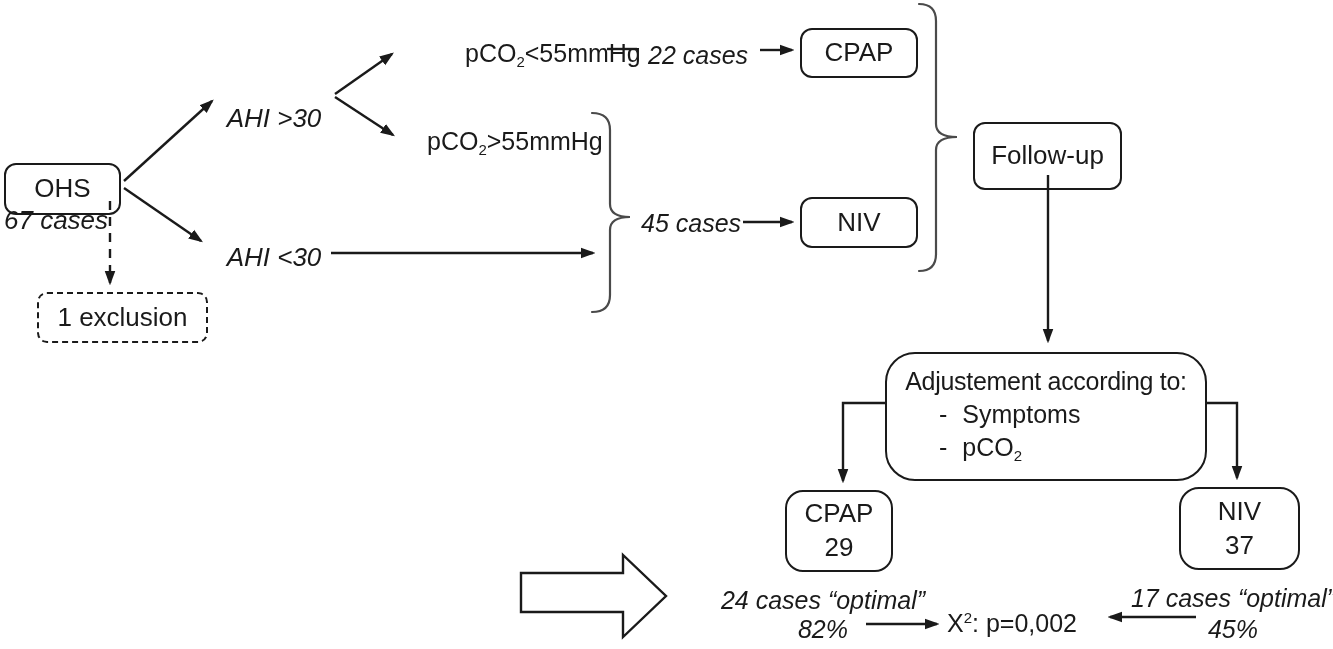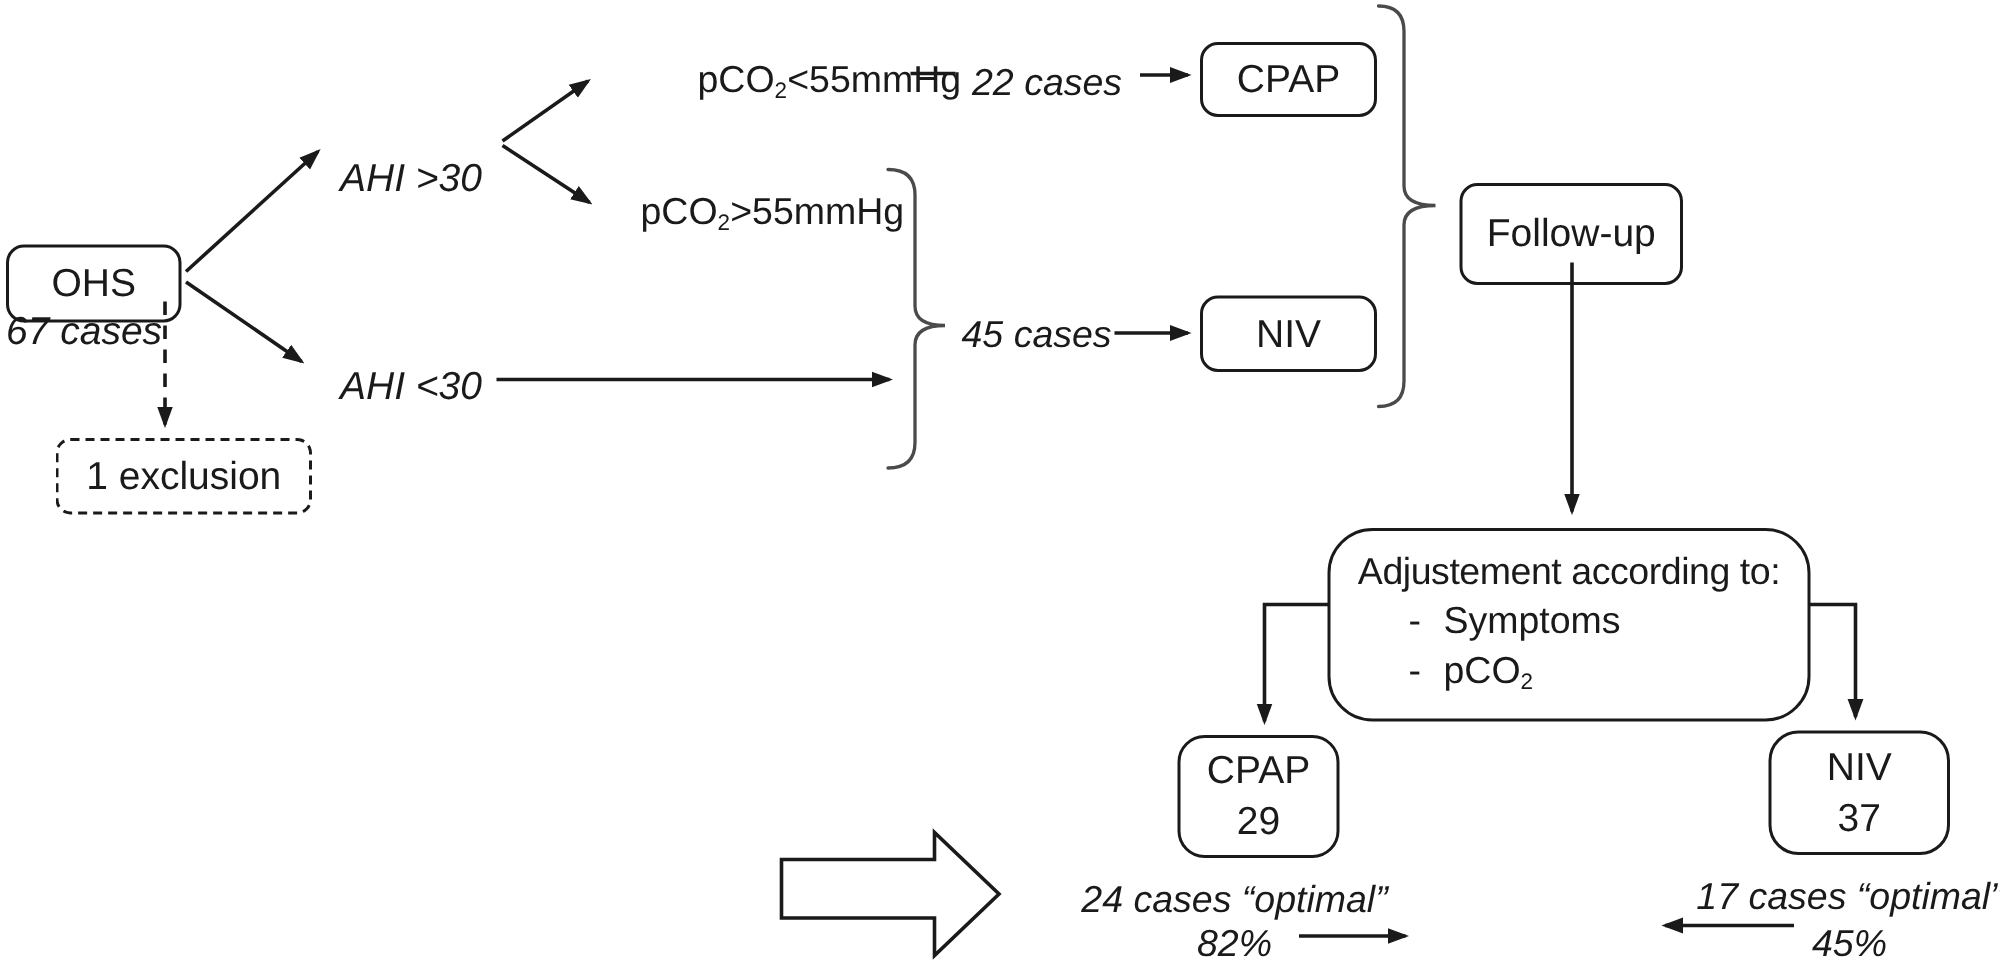--- a/index.html
+++ b/index.html
@@ -96,20 +96,23 @@
   </div>
 
   <div class="lbl center" style="left:535px;top:585px;width:100px;">HR</div>
 
   <div class="lbl sm center" style="left:718px;top:587px;width:210px;">24 cases “optimal”</div>
   <div class="lbl sm center" style="left:718px;top:616px;width:210px;">82%</div>
 
   <div class="lbl sm center" style="left:1128px;top:585px;width:210px;">17 cases “optimal”</div>
   <div class="lbl sm center" style="left:1128px;top:616px;width:210px;">45%</div>
 
+  <div class="lbl sm" style="left:947px;top:610px;">
+    <span>X</span><span class="sp">2</span><span>: p=0,002</span>
+  </div>
 
   <svg class="overlay" width="1333" height="649" viewBox="0 0 1333 649">
     <defs>
       <marker id="ah" viewBox="0 0 12 10" refX="10" refY="5" markerWidth="6" markerHeight="5.2" orient="auto-start-reverse">
         <path d="M0,0.6 L12,5 L0,9.4 Z" fill="#1a1a1a"></path>
       </marker>
     </defs>
     <g stroke="#1a1a1a" stroke-width="2.4" fill="none">
       <line x1="124" y1="181" x2="212" y2="101" marker-end="url(#ah)"></line>
       <line x1="124" y1="188" x2="201" y2="241" marker-end="url(#ah)"></line>

